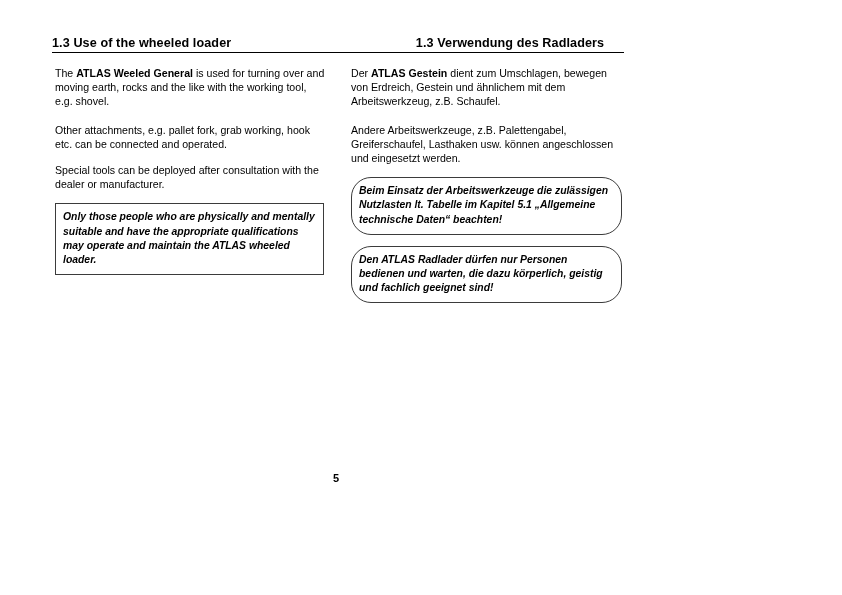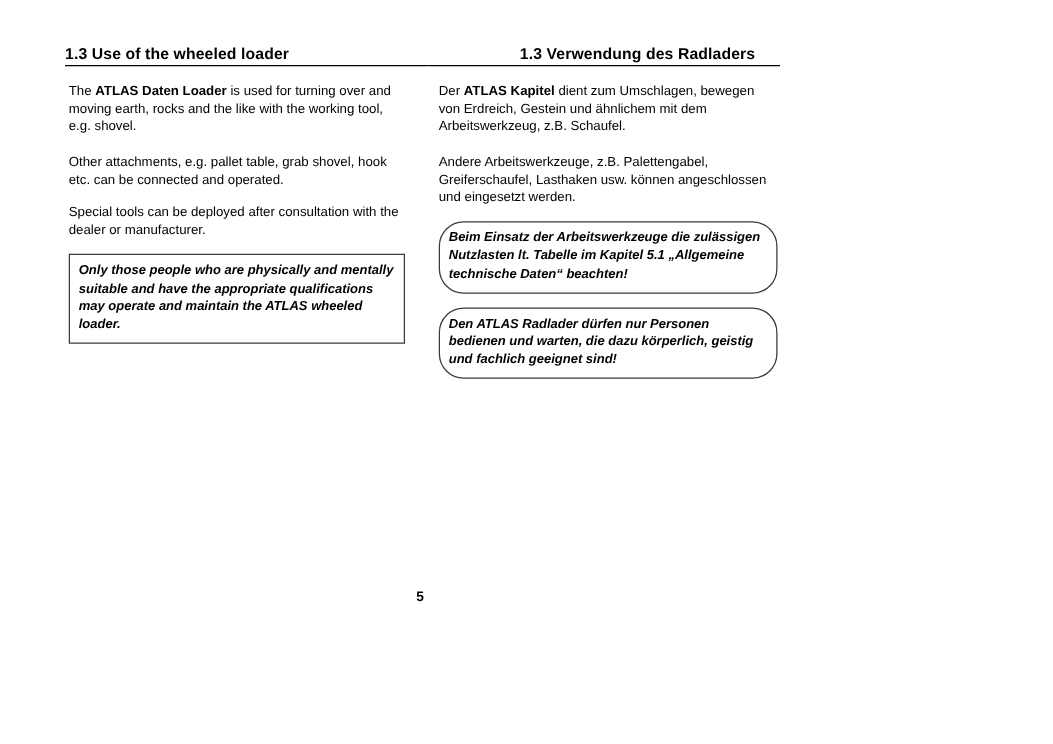--- a/index.html
+++ b/index.html
@@ -111,36 +111,36 @@
     <div class="header-col left">
       <div class="header-title">1.3 Use of the wheeled loader</div>
     </div>
     <div class="header-col right">
       <div class="header-title">1.3 Verwendung des Radladers</div>
     </div>
   </div>
 
   <div class="col left">
 
-    <p class="para"><span>The </span><b>ATLAS Daten Loader</b><span> is used for turning over and moving earth, rocks and the like with the working tool, e.g. shovel.</span></p>
+    <p class="para"><span>The </span><b>ATLAS Weeled General</b><span> is used for turning over and moving earth, rocks and the like with the working tool, e.g. shovel.</span></p>
 
-    <p class="para tight">Other attachments, e.g. pallet table, grab shovel, hook etc. can be connected and operated.</p>
+    <p class="para tight">Other attachments, e.g. pallet fork, grab working, hook etc. can be connected and operated.</p>
 
 
     <p class="para tight">Special tools can be deployed after consultation with the dealer or manufacturer.</p>
 
     <div class="box">
       <p>Only those people who are physically and mentally suitable and have the appropriate qualifications may operate and maintain the ATLAS wheeled loader.</p>
     </div>
 
   </div>
 
   <div class="col right">
 
-    <p class="para"><span>Der </span><b>ATLAS Kapitel</b><span> dient zum Umschlagen, bewegen von Erdreich, Gestein und ähnlichem mit dem Arbeitswerkzeug, z.B. Schaufel.</span></p>
+    <p class="para"><span>Der </span><b>ATLAS Gestein</b><span> dient zum Umschlagen, bewegen von Erdreich, Gestein und ähnlichem mit dem Arbeitswerkzeug, z.B. Schaufel.</span></p>
 
     <p class="para tight">Andere Arbeitswerkzeuge, z.B. Palettengabel, Greiferschaufel, Lasthaken usw. können angeschlossen und eingesetzt werden.</p>
 
     <div class="box right-box">
       <p>Beim Einsatz der Arbeitswerkzeuge die zulässigen Nutzlasten lt. Tabelle im Kapitel 5.1 „Allgemeine technische Daten“ beachten!</p>
     </div>
 
 
     <div class="box right-box">
       <p>Den ATLAS Radlader dürfen nur Personen bedienen und warten, die dazu körperlich, geistig und fachlich geeignet sind!</p>

